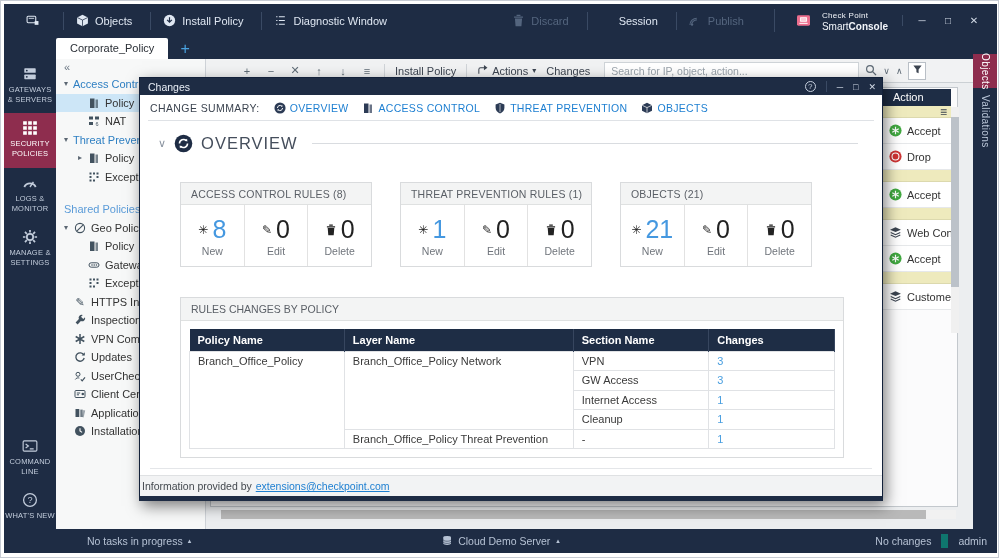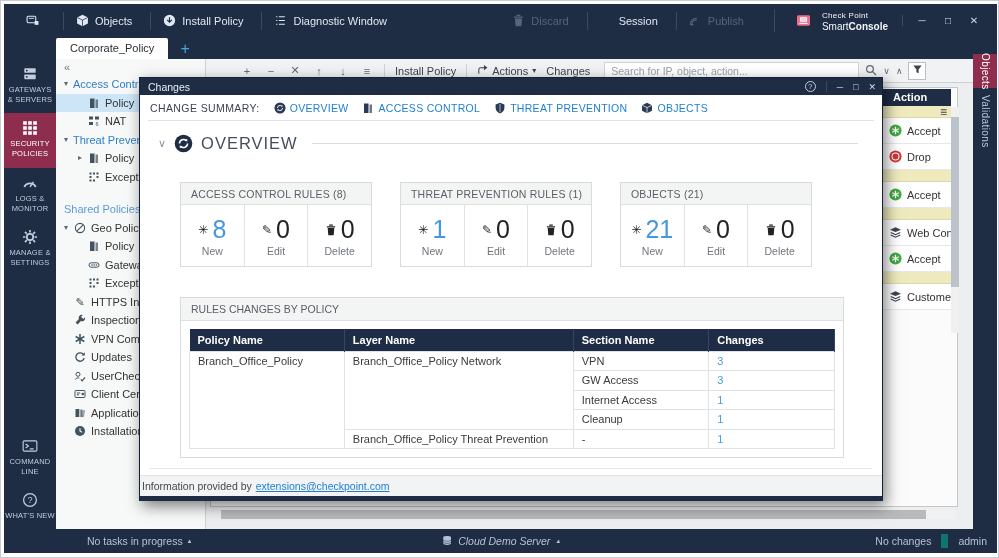--- a/index.html
+++ b/index.html
@@ -64,42 +64,42 @@
   .search-box { display:flex; align-items:center; gap:6px; margin-left:4px; }
   .search-box input { width:255px; height:17px; border:1px solid #cfd4d8; background:#fff; font-size:10.5px; padding:0 6px; color:#444; font-family:"Liberation Sans",sans-serif; }
   .search-box input::placeholder { color:#9aa3ab; }
   .sb-ico svg { width:12px; height:12px; }
   .sb-chev { font-size:9px; color:#5f6b76; }
   .filter-btn { width:18px; height:18px; border:1px solid #b9bfc6; background:#fff; display:flex; align-items:center; justify-content:center; }
   .filter-btn svg { width:11px; height:11px; color:#3c4450; }
 
   .rule-panel { position:absolute; left:209px; top:86px; width:748px; height:420px; background:#fbfbfc; border:1px solid #c3c8cd; }
   .action-col { position:absolute; left:882px; top:88px; width:68px; }
-  .action-header { height:17px; background:#1e2d45; color:#fff; font-size:11px; font-weight:bold; line-height:17px; padding-left:10px; }
+  .action-header { height:17px; background:#1e2d45; color:#fff; font-size:11px; font-weight:normal; line-height:17px; padding-left:10px; }
   .ar { display:flex; align-items:center; background:#fff; border-bottom:1px solid #e6e8ea; font-size:11px; color:#333; padding-left:6px; overflow:hidden; white-space:nowrap; }
   .ar.k-rule { height:26px; gap:5px; }
   .ar.k-section { height:12px; background:#eeeabd; border-bottom:1px solid #dcd9ae; }
   .ar.has-menu { justify-content:flex-end; padding-right:4px; }
   .ar.has-menu::after { content:"≡"; color:#3b4450; font-size:12px; font-weight:bold; }
   .ar-ico { width:13px; height:13px; flex:none; }
   .ar-ico svg { width:13px; height:13px; }
   .vscroll { position:absolute; left:950px; top:106px; width:8px; height:226px; background:#f0f0f0; }
   .vscroll .thumb { position:absolute; left:0; top:10px; width:8px; height:170px; background:#bcc2c9; }
   .hscroll { position:absolute; left:220px; top:509px; width:735px; height:9px; background:#f1f1f1; }
   .hscroll .thumb { position:absolute; left:0; top:0; height:9px; width:705px; background:#b9b9b9; }
 
   
   .vtab { position:absolute; writing-mode:vertical-rl; font-size:10px; letter-spacing:.4px; cursor:default; }
   .vtab-objects { left:972px; top:53px; width:24px; height:34px; background:#8e2d4e; color:#fff; display:flex; align-items:center; justify-content:center; }
   .vtab-validations { left:972px; top:92px; width:24px; height:56px; color:#bcc8da; display:flex; align-items:center; justify-content:center; }
 
   
   .statusbar { position:absolute; left:3px; top:528px; width:993px; height:24px; background:#1e2c44; color:#b6c2d4; font-size:10.5px; display:flex; align-items:center; }
   .sb-left { margin-left:83px; display:flex; align-items:center; gap:5px; }
-  .sb-center { position:absolute; left:50%; transform:translateX(-50%); display:flex; align-items:center; gap:6px;font-style:italic; }
+  .sb-center { position:absolute; left:50%; transform:translateX(-50%); display:flex; align-items:center; gap:6px; }
   .sb-center svg { width:11px; height:11px; }
   .sb-right { margin-left:auto; display:flex; align-items:center; height:100%; }
   .sb-right .seg { padding:0 10px; display:flex; align-items:center; height:14px; }
   .sb-right .seg + .seg { border-left:7px solid #0f766e; }
   .tiny-caret { font-size:7px; }
 
   
   .dialog { position:absolute; left:138px; top:76px; width:744px; z-index:50; background:#fff; border:1px solid #13213a; border-bottom:5px solid #1e2c44; box-shadow:3px 5px 14px rgba(0,0,0,.5); }
   .dlg-titlebar { height:17px; background:#1e2c44; color:#e8edf5; font-size:10.5px; display:flex; align-items:center; padding:0 6px 0 8px; }
   .dlg-btns { margin-left:auto; display:flex; align-items:center; gap:10px; }

